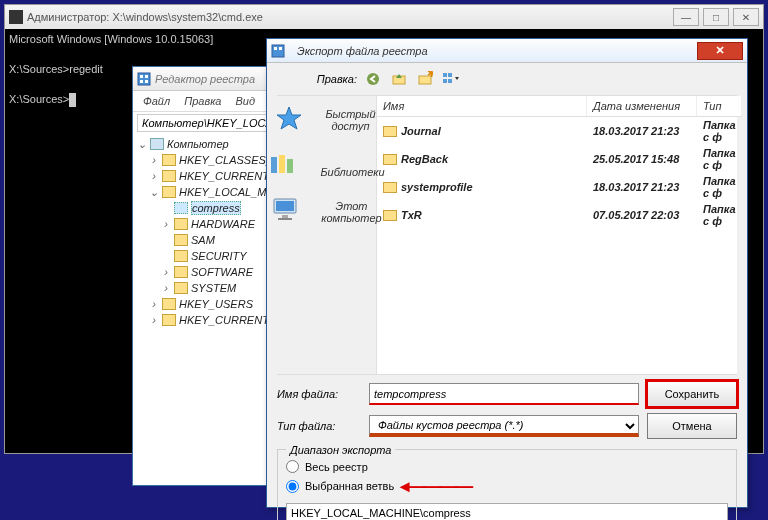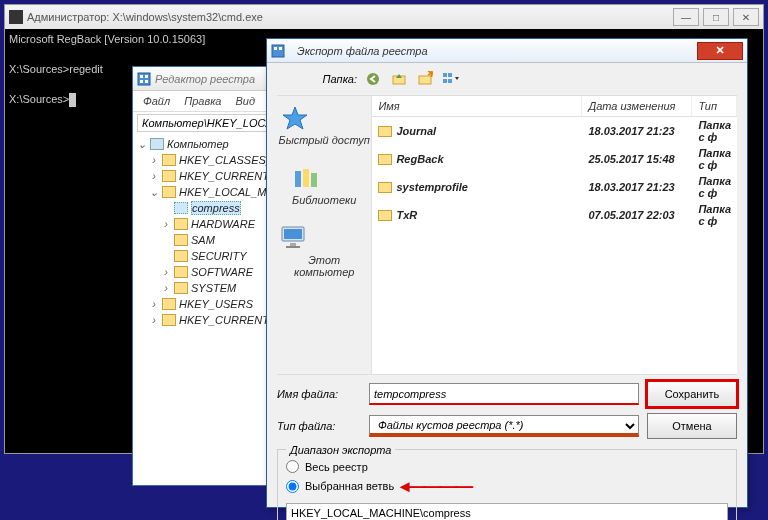--- a/index.html
+++ b/index.html
@@ -36,21 +36,21 @@
 .dlg-title { height: 24px; background: linear-gradient(#fdfdfd,#e3eefb); display: flex; align-items: center; padding: 0 4px; gap: 12px; border-bottom: 1px solid #c0c0c0;}
 .dlg-title .icon { width:14px; height:14px; display:inline-flex;}
 .dlg-title .title-text { flex:1; font-style: italic; color:#333;}
 .dlg-title .close { width:46px; height:18px; background:#d04028; color:#fff; display:flex; align-items:center; justify-content:center; font-weight:bold; border:1px solid #a02010;}
 .dlg-toolbar { display:flex; align-items:center; gap:6px; padding:6px 10px;}
 .dlg-toolbar .lbl { width: 80px; text-align:right; font-style:italic;}
 .dlg-toolbar select { flex:1; height:20px; border:1px solid #aaa; background:#fff; padding:0 20px 0 22px; font-style:italic;}
 .dlg-toolbar .ticon { width:20px; height:20px; display:flex; align-items:center; justify-content:center; border:1px solid transparent;}
 .dlg-main { display:flex; height: 280px; border-top:1px solid #ddd; border-bottom:1px solid #ddd; background:#fff; margin: 0 10px;}
 .dlg-places { width:100px; border-right:1px solid #e0e0e0; display:flex; flex-direction:column; align-items:center; padding:8px 0; gap:18px; font-style:italic; color:#333; background:#f0f0f0;}
-.dlg-places .place { display:flex; flex-direction:column; align-items:flex-start; gap:2px; text-align:center; cursor:pointer;}
+.dlg-places .place { display:flex; align-items:flex-end; gap:20px; text-align:center; cursor:pointer;}
 .dlg-places .pic { width:32px; height:28px; display:flex; align-items:center; justify-content:center; font-size:24px;}
 .dlg-files { flex:1; }
 .files-head { display:flex; border-bottom:1px solid #e0e0e0; color:#333; font-style:italic; background:#fff;}
 .files-head div { padding:4px 6px; border-right:1px solid #eee;}
 .col-name{width:210px}.col-date{width:110px}.col-type{flex:1}
 .files-row { display:flex; color:#222; font-style:italic;}
 .files-row .c { padding:2px 6px; display:flex; align-items:center; gap:4px;font-weight:bold;}
 .files-row .fold { width:14px; height:11px; background:#ffe08a; border:1px solid #c9a23a; display:inline-block;}
 .dlg-fields { padding:6px 10px; display:grid; grid-template-columns: 84px 1fr 90px; gap:6px 8px; align-items:center;}
 .dlg-fields .lbl { text-align:left; font-style:italic;}
@@ -70,21 +70,21 @@
 <body>
 
 <div class="cmd-window">
   <div class="cmd-title">
     <span class="icon"></span>
     <span class="title-text">Администратор: X:\windows\system32\cmd.exe</span>
     <span class="btn">—</span>
     <span class="btn">□</span>
     <span class="btn">✕</span>
   </div>
-  <div class="cmd-body"><span>Microsoft RegBack [Version 10.0.15063]</span>
+  <div class="cmd-body"><span>Microsoft Windows [Windows 10.0.15063]</span>
 
 <span>X:\Sources&gt;regedit</span>
 
 <span>X:\Sources&gt;</span><span class="cursor"></span></div>
 </div>
 
 <div class="reg-window">
   <div class="reg-title">
     <span class="icon">
         <svg width="14" height="14">
@@ -173,21 +173,21 @@
         <svg width="14" height="14">
           <rect x="1" y="1" width="12" height="12" fill="#4a90d9" stroke="#2a5a9a"></rect>
           <rect x="3" y="3" width="3" height="3" fill="#fff"></rect>
           <rect x="8" y="3" width="3" height="3" fill="#fff"></rect>
         </svg>
       </span>
     <span class="title-text">Экспорт файла реестра</span>
     <span class="close">✕</span>
   </div>
   <div class="dlg-toolbar">
-    <span class="lbl">Папка:</span>
+    <span class="lbl">Правка:</span>
     <span class="ticon">
         <svg width="16" height="16">
           <circle cx="8" cy="8" r="6" fill="#7b9e4a"></circle>
           <path d="M10 5 L6 8 L10 11" stroke="#fff" fill="none" stroke-width="2"></path>
         </svg>
       </span>
     <span class="ticon">
         <svg width="16" height="16">
           <rect x="2" y="5" width="12" height="8" fill="#ffe08a" stroke="#c9a23a"></rect>
           <path d="M8 3 L11 7 L5 7 Z" fill="#5a9e4a"></path>

